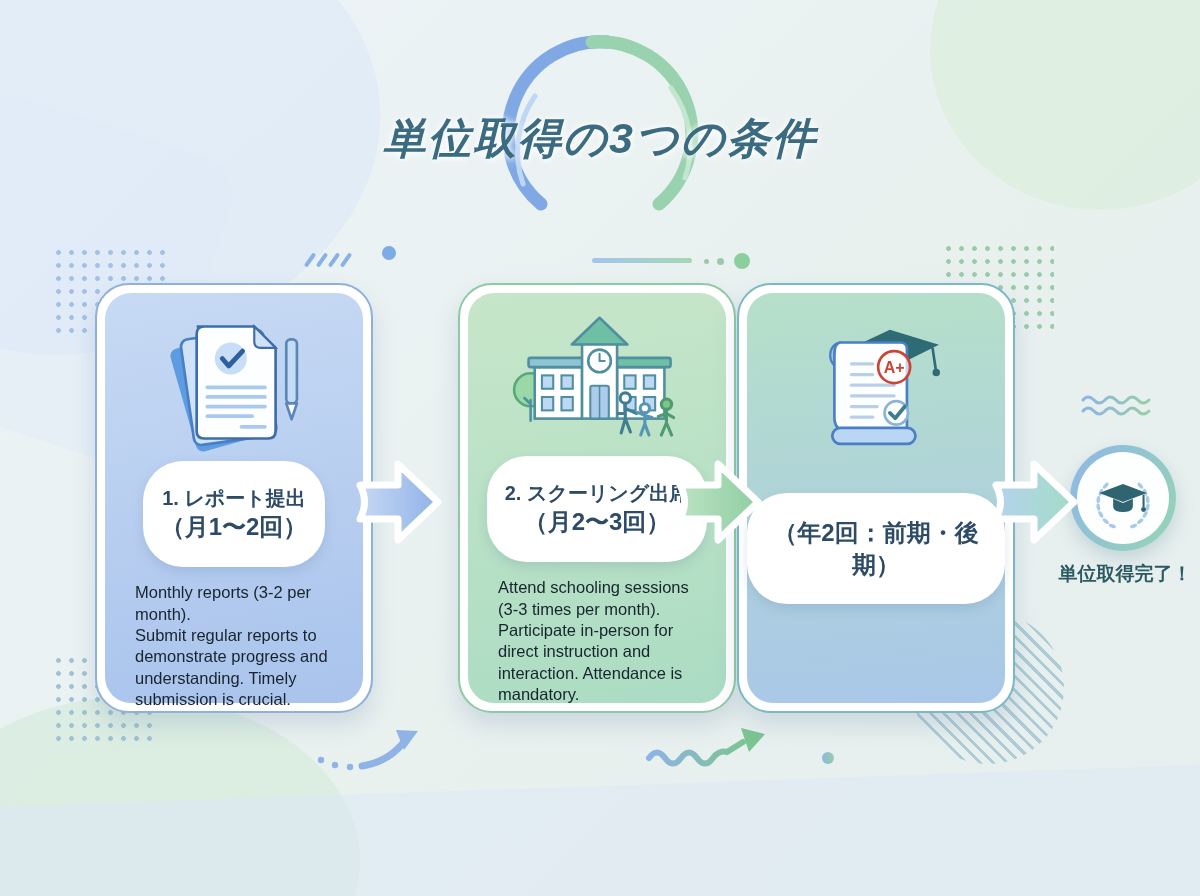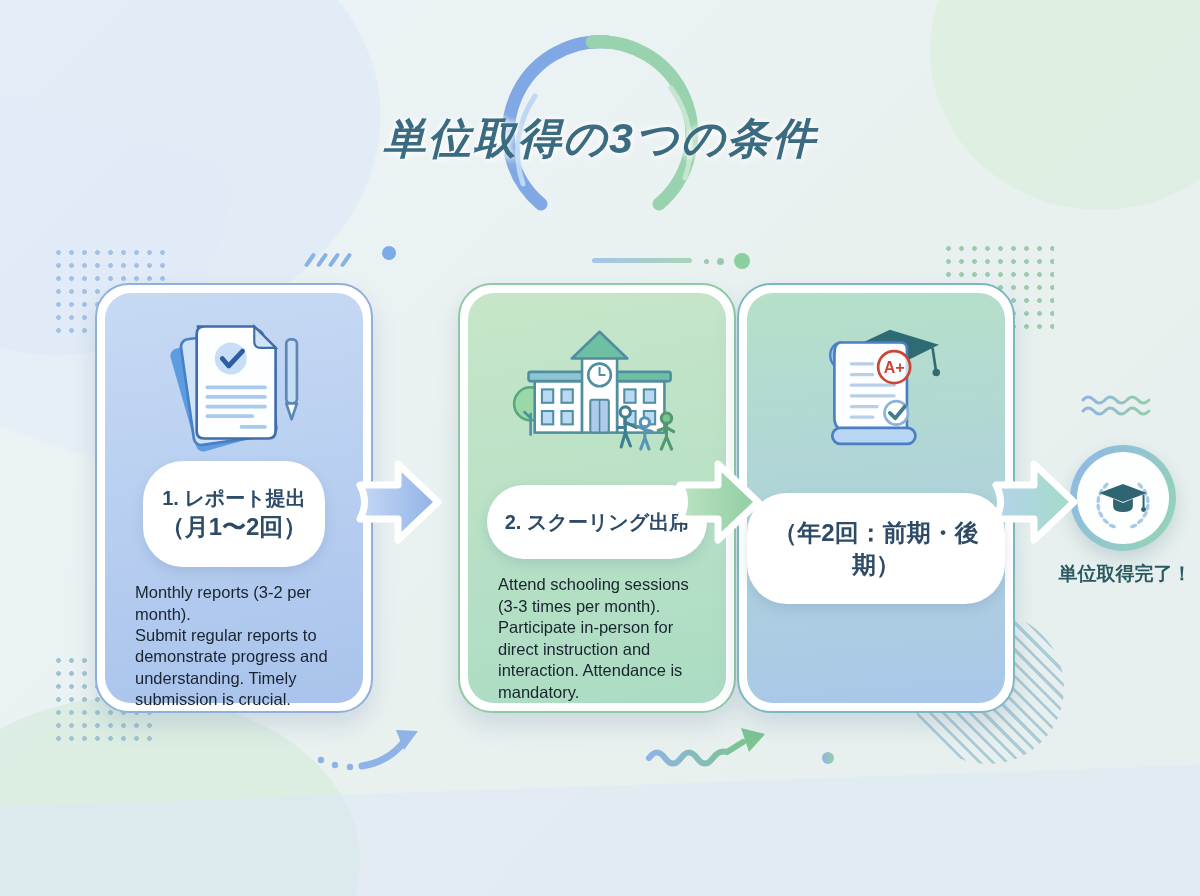--- a/index.html
+++ b/index.html
@@ -204,20 +204,21 @@
             <path d="M131,102 v11 M131,105 l-7,-3 M131,105 l7,2 M131,113 l-4,11 M131,113 l4,11"></path>
           </g>
           <g stroke="#4f9a6e" stroke-width="3" fill="none" stroke-linecap="round">
             <circle cx="152" cy="94" r="5" fill="#7cc48e"></circle>
             <path d="M152,99 v13 M152,103 l-8,3 M152,103 l7,4 M152,112 l-5,12 M152,112 l5,12"></path>
           </g>
         </svg>
       </div>
       <div class="pill">
         <div class="l1">2. スクーリング出席</div>
+        <div class="l2">（月2〜3回）</div>
       </div>
       <div class="card-body">Attend schooling sessions (3-3 times per month).
 Participate in-person for direct instruction and interaction. Attendance is mandatory.</div>
     </div>
   </div>
 
   <div class="card card3">
     <div class="card-inner">
       <div class="icon-area">
         <svg width="160" height="150" viewBox="0 0 150 140">

